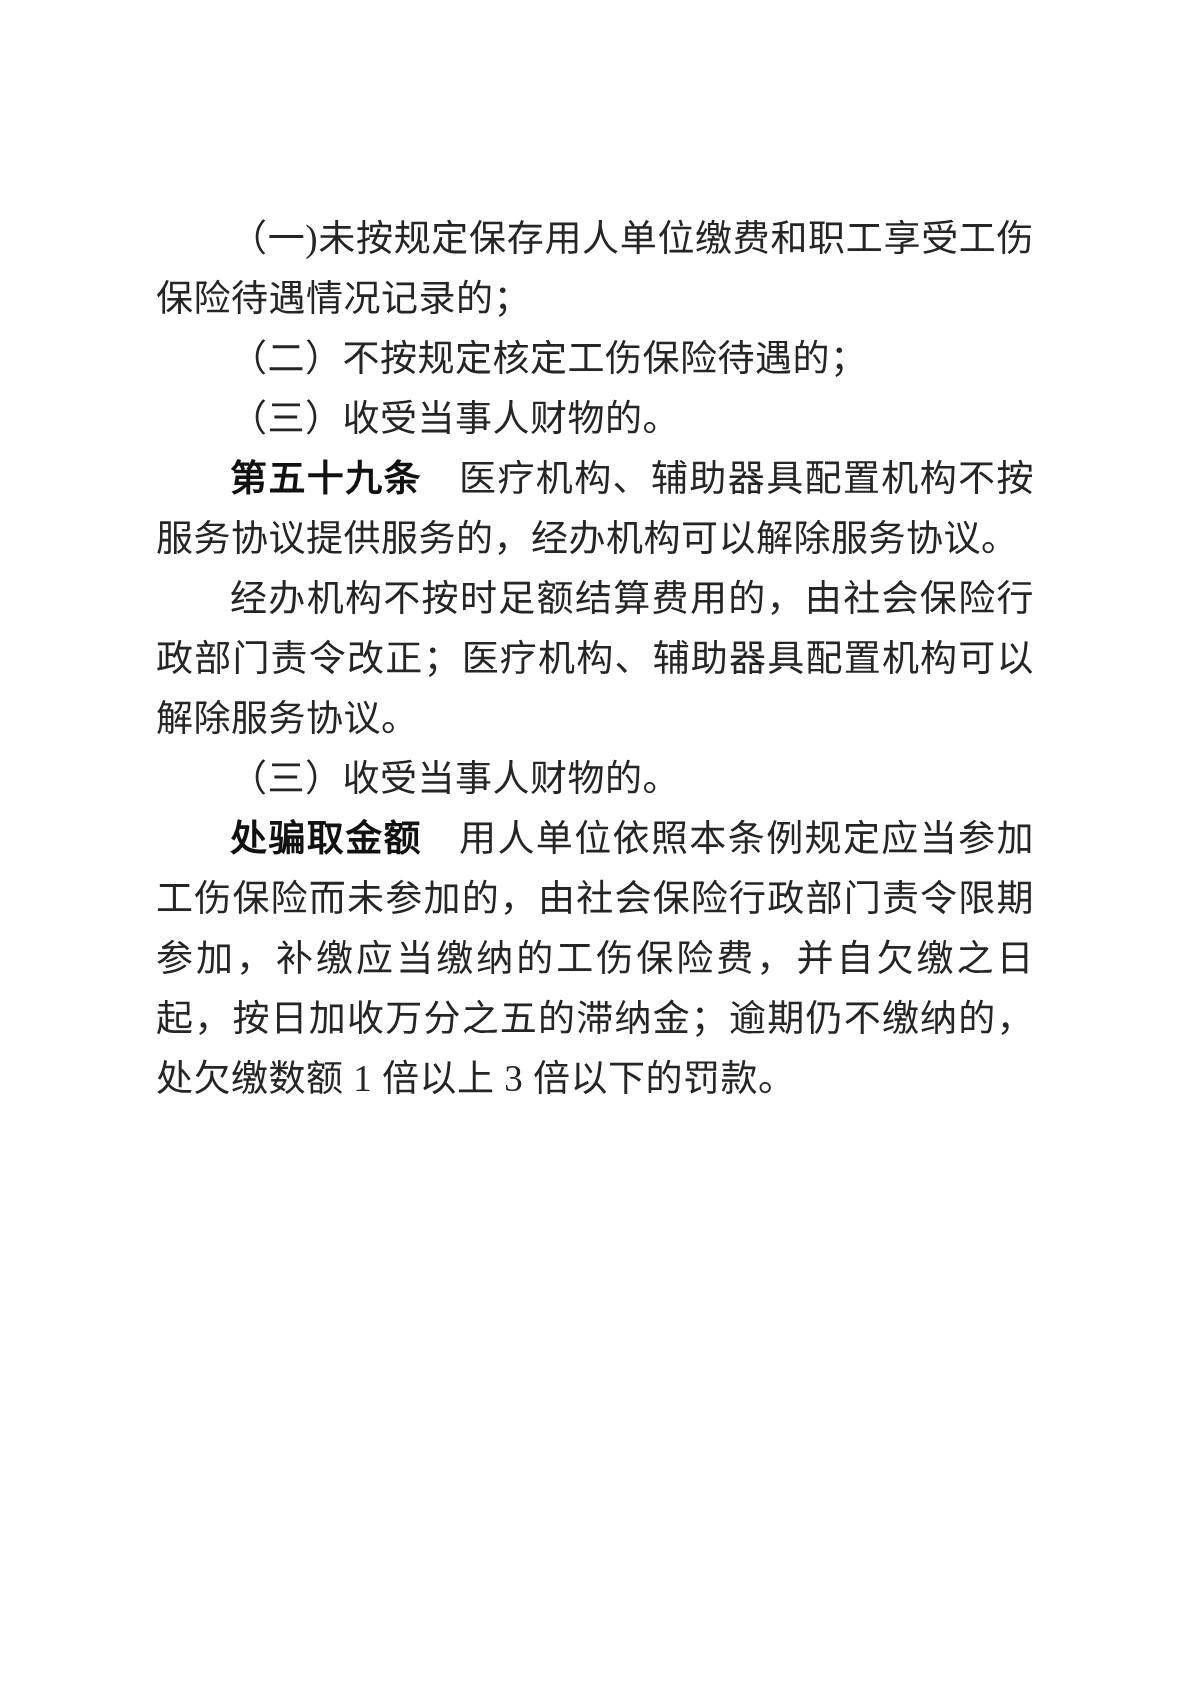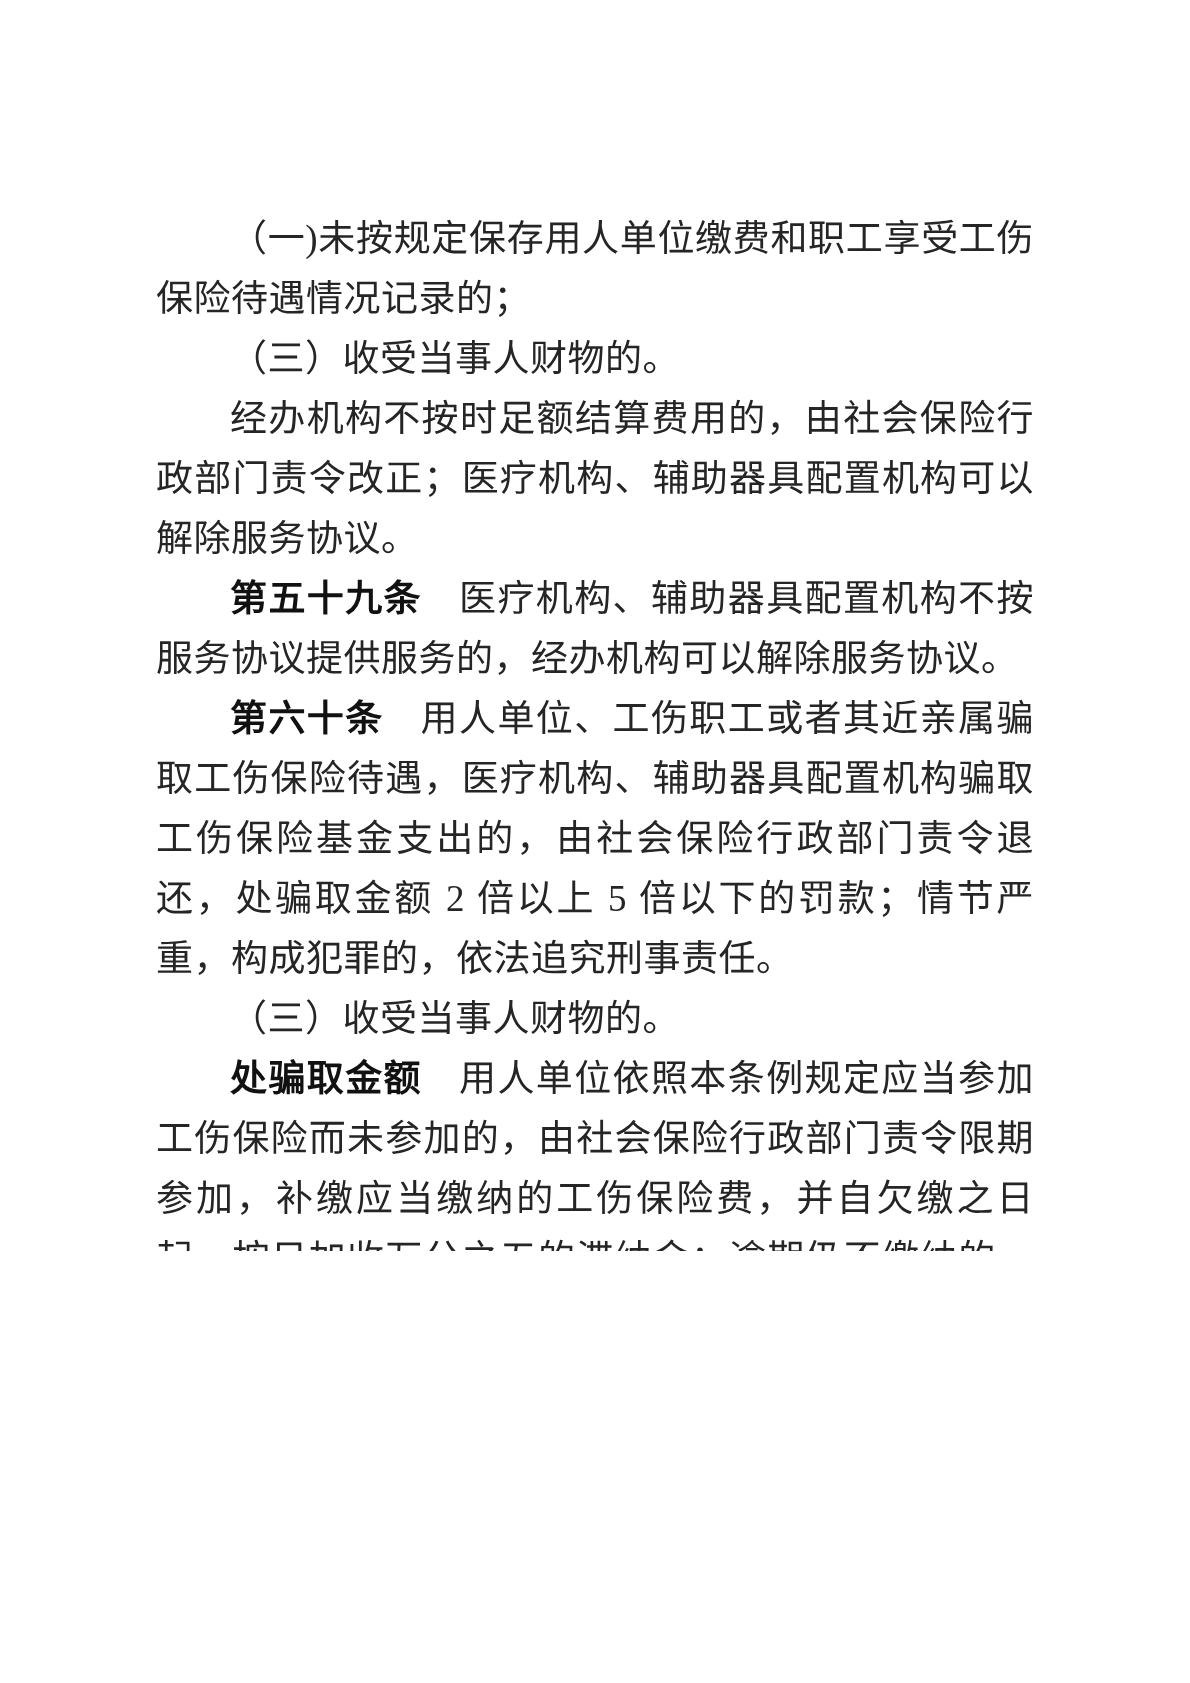--- a/index.html
+++ b/index.html
@@ -40,20 +40,20 @@
     padding-right: 1em;
     color: #111111;
   }
 </style>
 </head>
 <body>
 
 <div class="page">
   <div class="content" id="content">
       <p class="para list-item"><span>（一)未按规定保存用人单位缴费和职工享受工伤保险待遇情况记录的；</span></p>
+      <p class="para list-item"><span>（二）不按规定核定工伤保险待遇的；</span></p>
       <p class="para list-item"><span>（三）收受当事人财物的。</span></p>
+      <p class="para article"><span class="article-no">第五十九条</span><span>医疗机构、辅助器具配置机构不按服务协议提供服务的，经办机构可以解除服务协议。</span></p>
       <p class="para body"><span>经办机构不按时足额结算费用的，由社会保险行政部门责令改正；医疗机构、辅助器具配置机构可以解除服务协议。</span></p>
-      <p class="para article"><span class="article-no">第五十九条</span><span>医疗机构、辅助器具配置机构不按服务协议提供服务的，经办机构可以解除服务协议。</span></p>
-      <p class="para article"><span class="article-no">第六十条</span><span>用人单位、工伤职工或者其近亲属骗取工伤保险待遇，医疗机构、辅助器具配置机构骗取工伤保险基金支出的，由社会保险行政部门责令退还，处骗取金额 2 倍以上 5 倍以下的罚款；情节严重，构成犯罪的，依法追究刑事责任。</span></p>
       <p class="para list-item"><span>（三）收受当事人财物的。</span></p>
       <p class="para article"><span class="article-no">处骗取金额</span><span>用人单位依照本条例规定应当参加工伤保险而未参加的，由社会保险行政部门责令限期参加，补缴应当缴纳的工伤保险费，并自欠缴之日起，按日加收万分之五的滞纳金；逾期仍不缴纳的，处欠缴数额 1 倍以上 3 倍以下的罚款。</span></p>
     </div>
 </div>
 
 </body></html>

